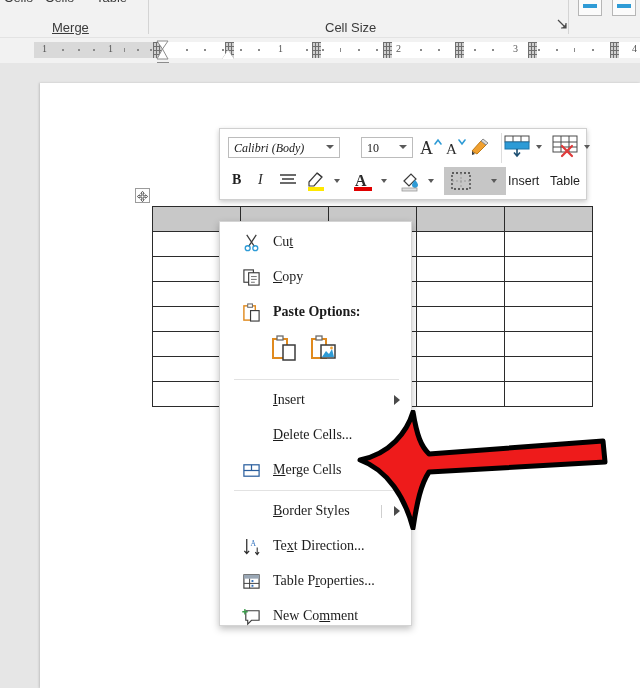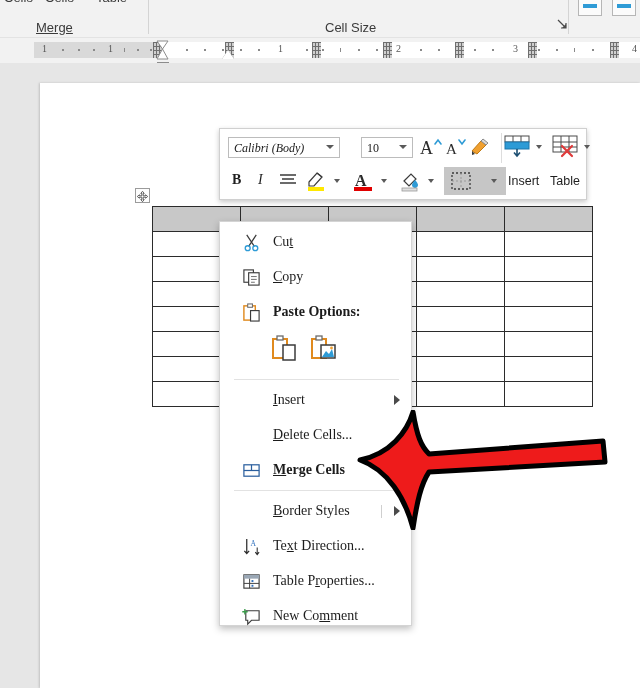--- a/index.html
+++ b/index.html
@@ -184,21 +184,21 @@
   }
 </style>
 </head>
 <body>
 
 <div id="ribbon">
   <span class="rib-grp-top" style="left:4px;">Cells</span>
   <span class="rib-grp-top" style="left:45px;">Cells</span>
   <span class="rib-grp-top" style="left:96px;">Table</span>
 
-  <span class="rib-grp-label" style="left:36px; top:20px;text-decoration:underline;">Merge</span>
+  <span class="rib-grp-label" style="left:52px; top:20px;text-decoration:underline;">Merge</span>
   <span class="rib-grp-label" style="left:325px; top:20px;">Cell Size</span>
 
   <div class="rib-sep" style="left:148px; top:0; height:34px;"></div>
   <div class="rib-sep" style="left:568px; top:0; height:34px;"></div>
 
   <svg class="dlg-launcher" viewBox="0 0 12 12">
     <path d="M1 1 H10 V10 H1 Z" fill="none" stroke="none"></path>
     <path d="M2 2 L10 10 M10 5 V10 H5" fill="none" stroke="#4a4a4a" stroke-width="1.2"></path>
     <path d="M10 10 L10 6 L6 10 Z" fill="#4a4a4a"></path>
   </svg>
@@ -471,21 +471,21 @@
 
   <div class="mi" style="top:161px;">
     <span class="mi-label"><u>I</u>nsert</span>
     <span class="mi-arrow"></span>
   </div>
 
   <div class="mi" style="top:196px;">
     <span class="mi-label"><u>D</u>elete Cells...</span>
   </div>
 
-  <div class="mi" style="top:231px;font-weight:bold;">
+  <div class="mi" style="top:231px;">
     <svg class="mi-icon" viewBox="0 0 20 20">
       <rect x="2" y="4" width="16" height="12" fill="#ffffff" stroke="#2b5f9e" stroke-width="1.3"></rect>
       <line x1="2" y1="10" x2="18" y2="10" stroke="#2b5f9e" stroke-width="1.3"></line>
       <line x1="10" y1="4" x2="10" y2="10" stroke="#2b5f9e" stroke-width="1.3"></line>
     </svg>
     <span class="mi-label"><u>M</u>erge Cells</span>
   </div>
 
   <div class="mi-div" style="top:268px;"></div>
 

